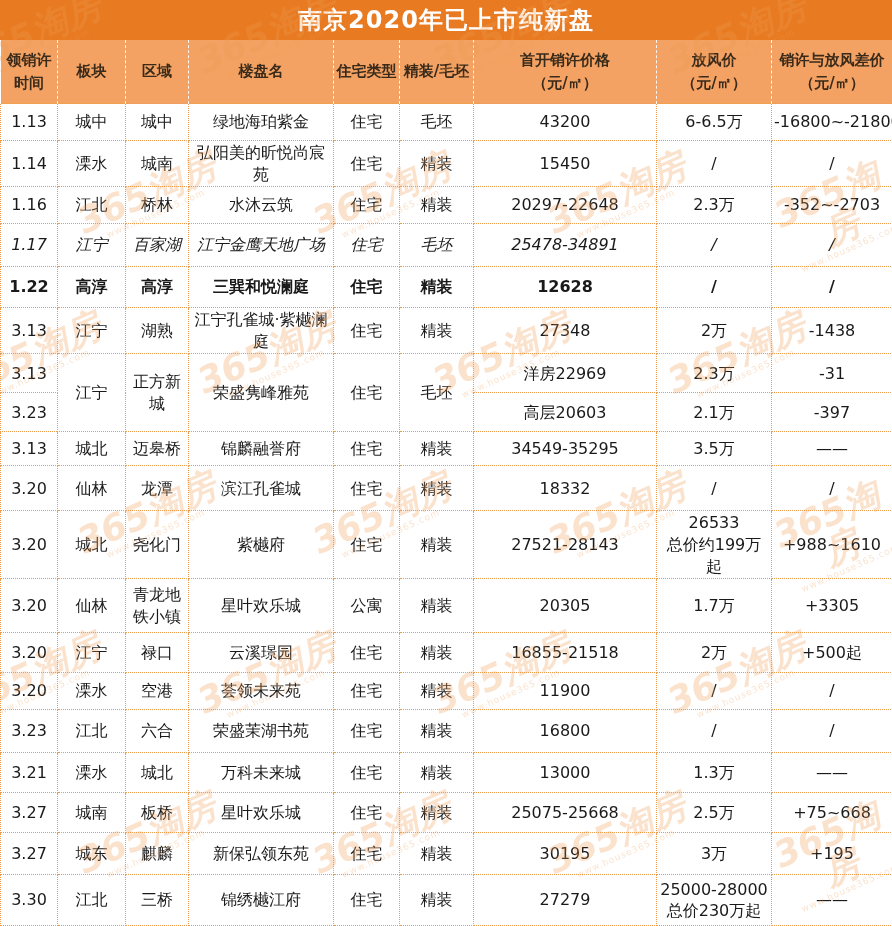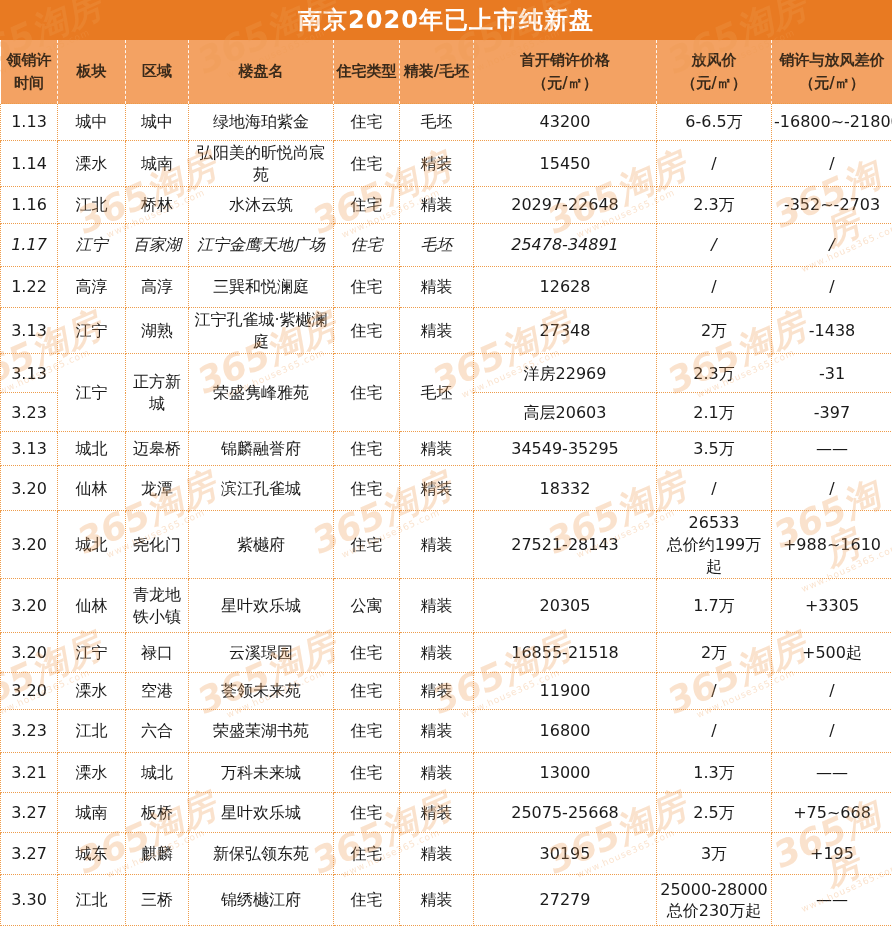--- a/index.html
+++ b/index.html
@@ -123,21 +123,21 @@
           <td>1.17</td>
           <td>江宁</td>
           <td>百家湖</td>
           <td>江宁金鹰天地广场</td>
           <td>住宅</td>
           <td>毛坯</td>
           <td>25478-34891</td>
           <td>/</td>
           <td>/</td>
         </tr>
-        <tr style="height: 41px;">
+        <tr style="height: 41px; font-weight: bold;">
           <td>1.22</td>
           <td>高淳</td>
           <td>高淳</td>
           <td>三巽和悦澜庭</td>
           <td>住宅</td>
           <td>精装</td>
           <td>12628</td>
           <td>/</td>
           <td>/</td>
         </tr>

